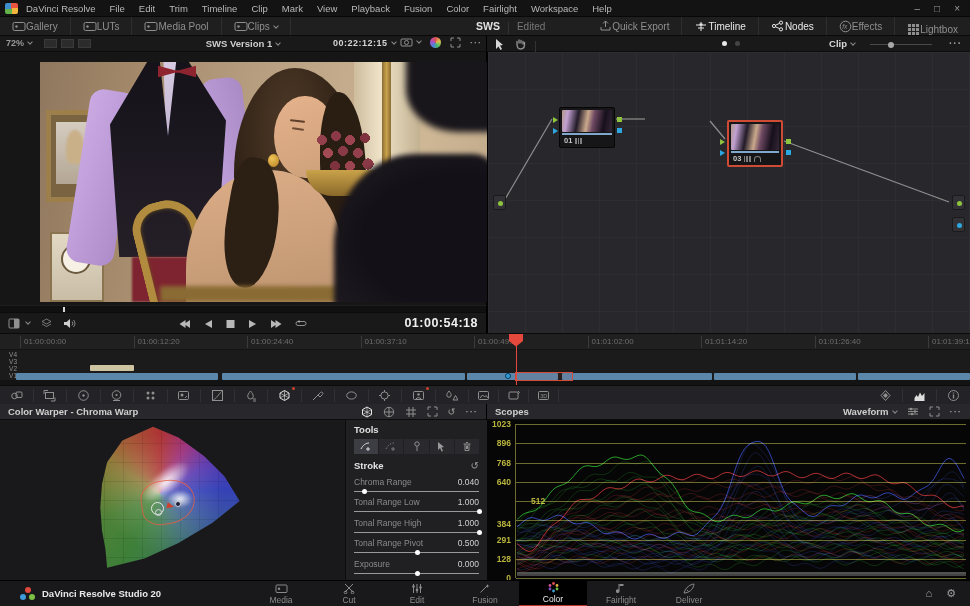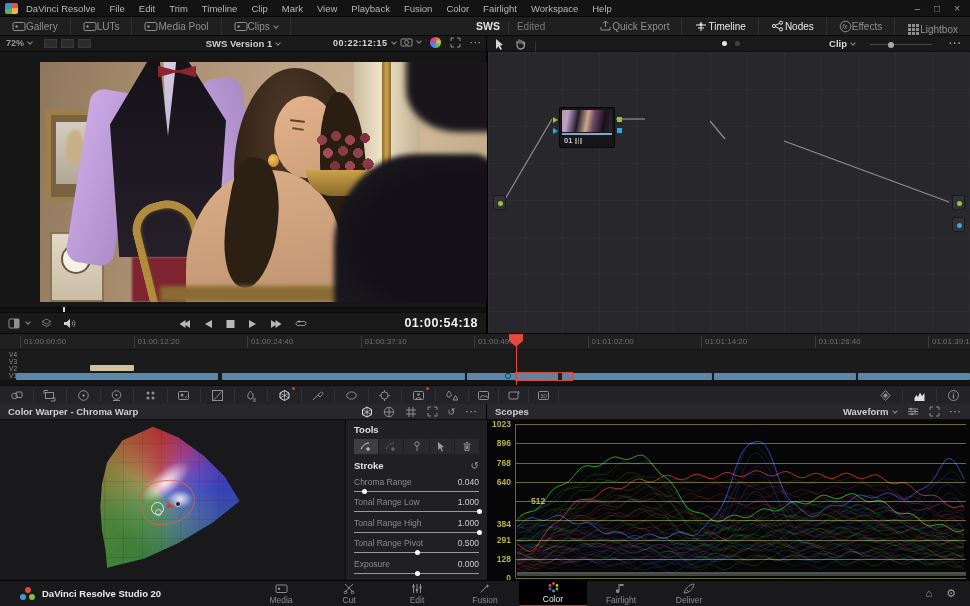--- a/index.html
+++ b/index.html
@@ -394,20 +394,33 @@
       <span class="ptri-b" style="top:20px;"></span>
       <span class="psq-g" style="top:9px;"></span>
       <span class="psq-b" style="top:20px;"></span>
       <div class="nthumb"></div>
       <div class="nline"></div>
       <div class="nlabel">
           <span>01</span>
           <span class="nic bars"></span>
         </div>
     </div>
+    <div class="node selected" style="left:239px;top:68px;width:56px;">
+      <span class="ptri-g" style="top:17px;left:-9px;"></span>
+      <span class="ptri-b" style="top:28px;left:-9px;"></span>
+      <span class="psq-g" style="top:17px;right:-10px;"></span>
+      <span class="psq-b" style="top:28px;right:-10px;"></span>
+      <div class="nthumb" style="height:26px;"></div>
+      <div class="nline"></div>
+      <div class="nlabel">
+          <span>03</span>
+          <span class="nic bars"></span>
+          <span class="nic mask"></span>
+        </div>
+    </div>
   </div>
 
   <div id="timeline">
     <div id="ruler">
         <div class="rtick" style="left: 20px;"></div>
         <span class="rlabel" style="left: 24px;">01:00:00:00</span>
         <div class="rtick" style="left: 133.5px;"></div>
         <span class="rlabel" style="left: 137.5px;">01:00:12:20</span>
         <div class="rtick" style="left: 247px;"></div>
         <span class="rlabel" style="left: 251px;">01:00:24:40</span>

